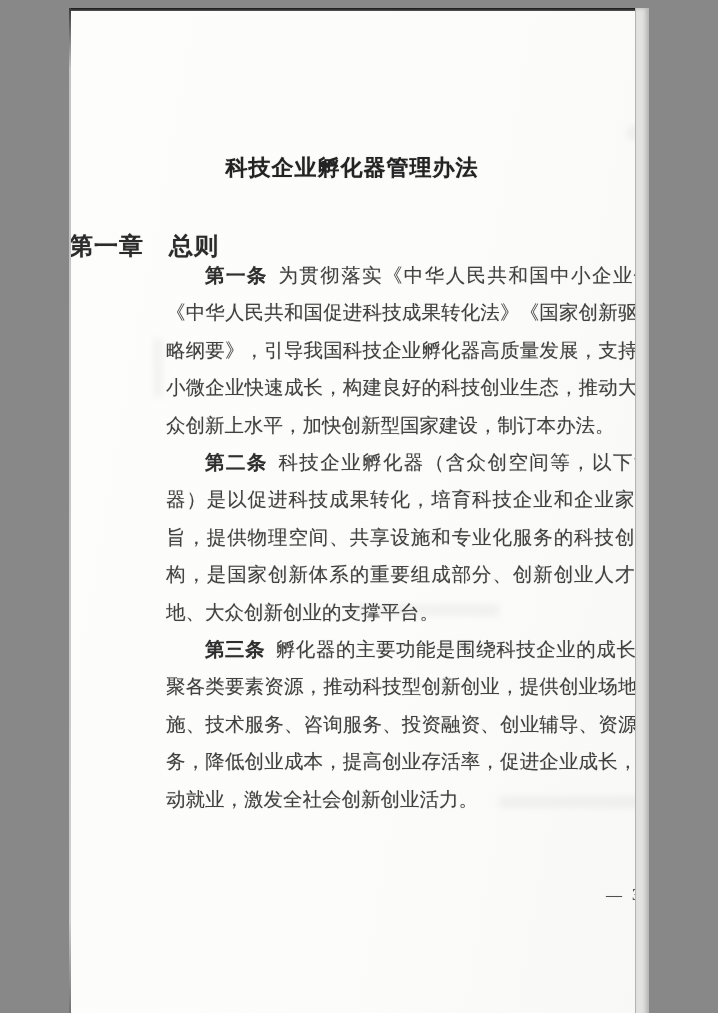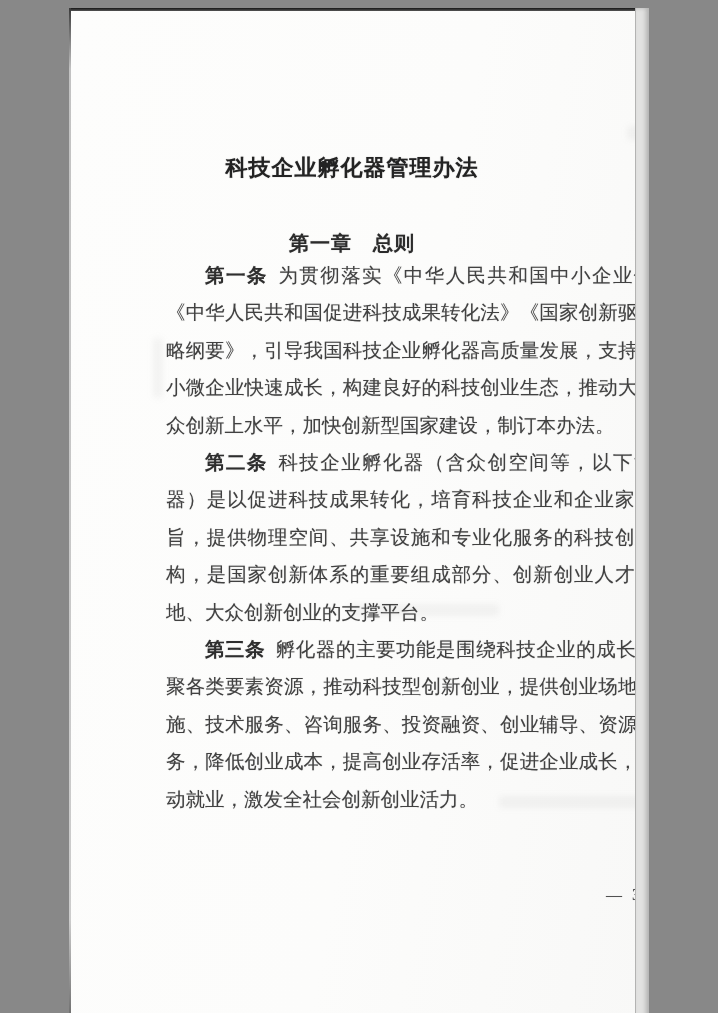--- a/index.html
+++ b/index.html
@@ -50,24 +50,23 @@
     font-weight: 700;
     font-size: 22px;
     letter-spacing: 1px;
     color: #232323;
     text-shadow: 0 0 1px rgba(40,40,40,0.45);
   }
 
   .chapter-heading {
     position: absolute;
     top: 222px; left: 0; right: 14px;
-    text-align: center;
     font-family: "Liberation Sans", "DejaVu Sans", sans-serif;
     font-weight: 700;
-    font-size: 20px;
+    font-size: 24px;
     letter-spacing: 1px;
     color: #2b2b2b;
     text-shadow: 0 0 1px rgba(50,50,50,0.4);
   }
 
   .doc-body {
     position: absolute;
     top: 249px;
     left: 97px;
     width: 550px;

